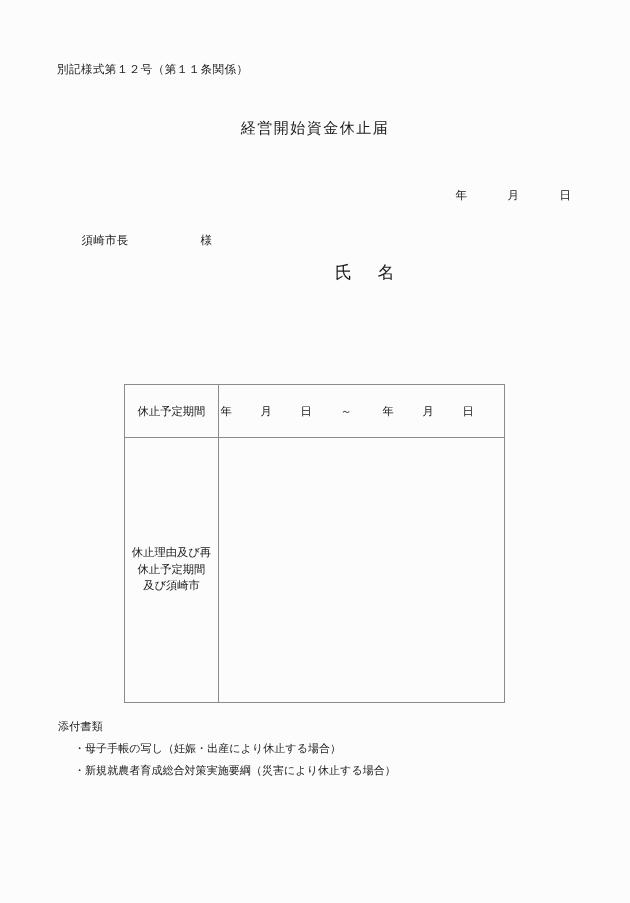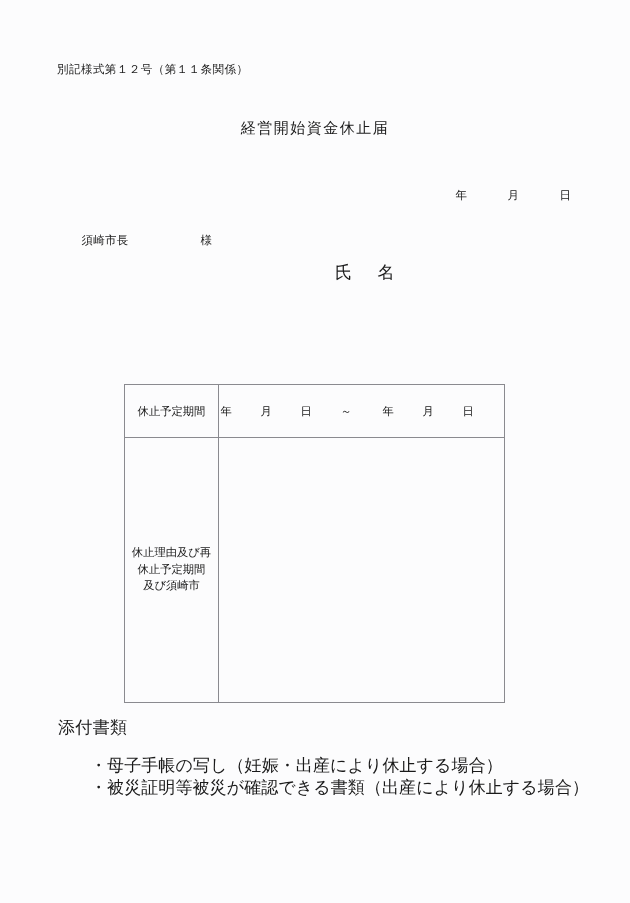--- a/index.html
+++ b/index.html
@@ -129,25 +129,25 @@
     text-align: center;
     line-height: 1.45;
     padding: 0 4px;
   }
 
   
   .attach {
     position: absolute;
     left: 58px;
     top: 716px;
-    font-size: 17px;
+    font-size: 11px;
     line-height: 22px;
   }
   .attach-title { display: block; letter-spacing: 0.02em; }
-  .attach-list { display: block; margin: 16px; padding: 0; list-style: none; }
+  .attach-list { display: block; margin: 0; padding: 0; list-style: none; }
   .attach-list li {
     display: block;
     margin-left: 16px;
     white-space: pre;
     letter-spacing: 0.005em;
   }
 </style>
 </head>
 <body>
 
@@ -186,17 +186,17 @@
         </td>
         <td class="cell-value"></td>
       </tr>
     </tbody>
   </table>
 
   <div class="attach">
     <span class="attach-title">添付書類</span>
     <ul class="attach-list">
       <li>・母子手帳の写し（妊娠・出産により休止する場合）</li>
-      <li>・被災証明等被災が確認できる書類（出産により休止する場合）</li>
+      <li>・新規就農者育成総合対策実施要綱（災害により休止する場合）</li>
     </ul>
   </div>
 
 </div>
 
 </body></html>

